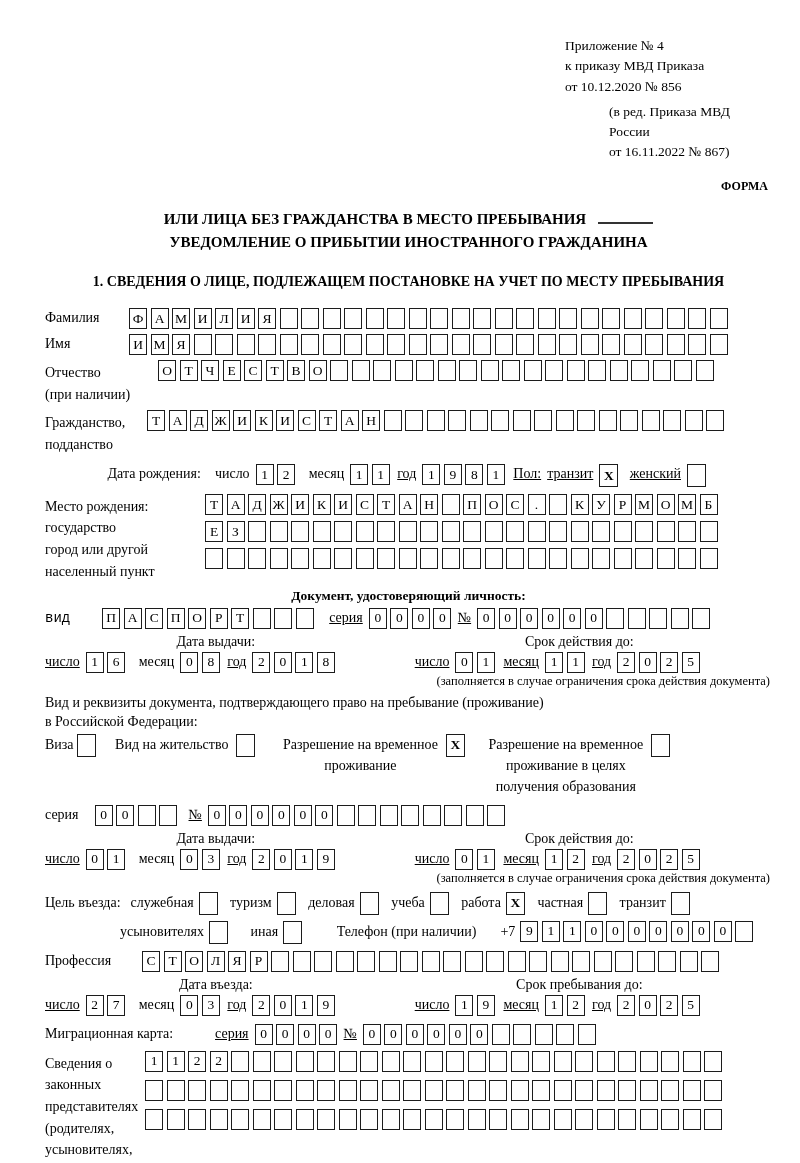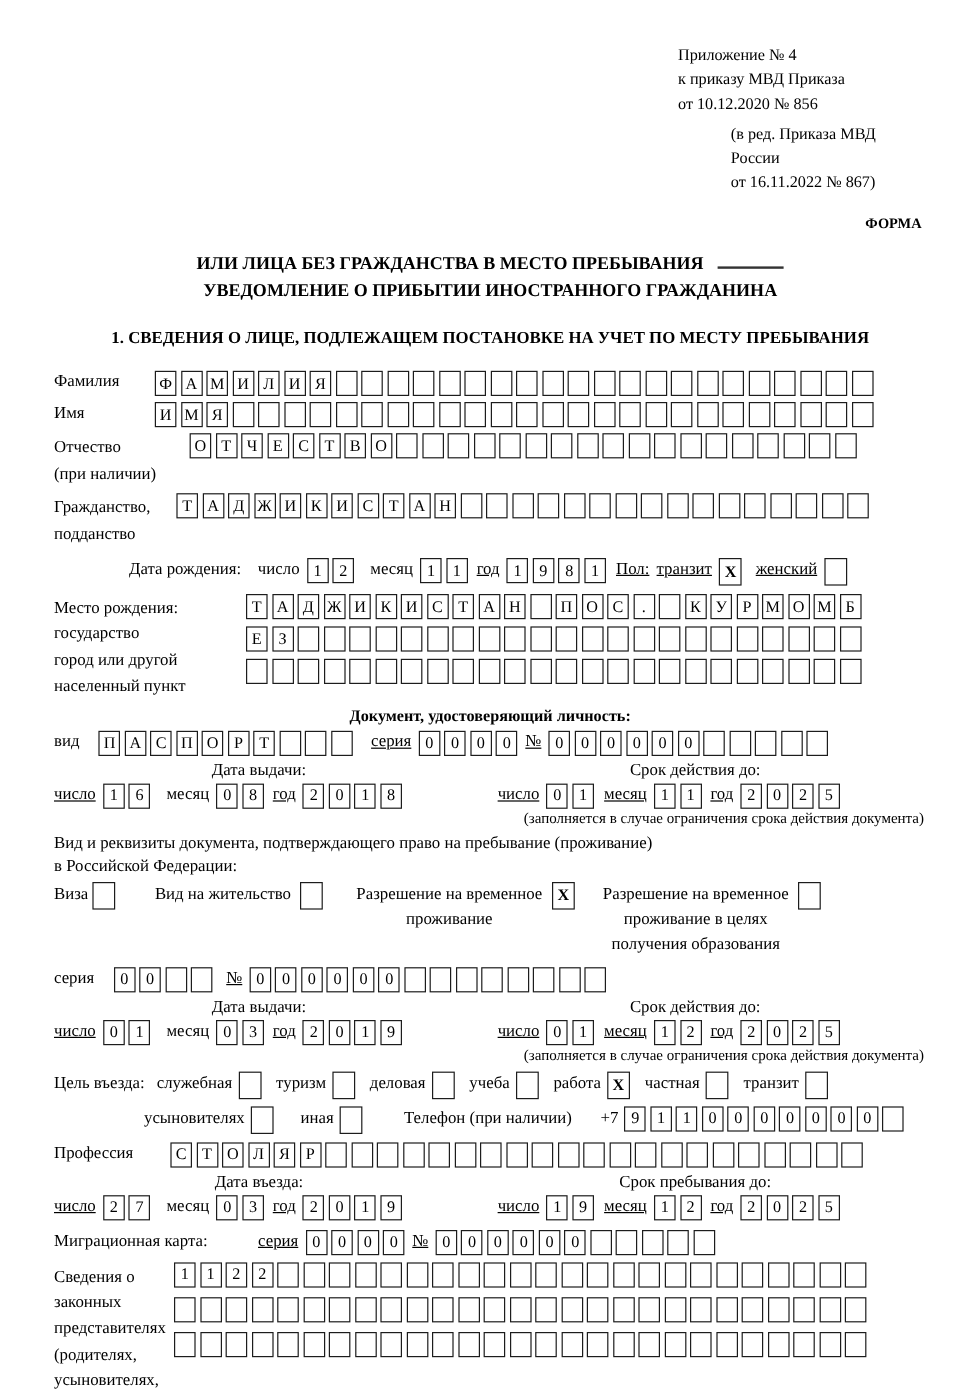--- a/index.html
+++ b/index.html
@@ -327,21 +327,21 @@
           <span class="box"></span>
           <span class="box"></span>
           <span class="box"></span>
           <span class="box"></span>
         </div>
     </div>
   </div>
 
   <div class="doc-heading">Документ, удостоверяющий личность:</div>
   <div class="frow">
-    <div class="lbl" style="margin-right:16px;">вид</div>
+    <div class="lbl" style="margin-right:32px;font-family:Liberation Mono, monospace;">вид</div>
     <div class="boxes">
         <span class="box">П</span>
         <span class="box">А</span>
         <span class="box">С</span>
         <span class="box">П</span>
         <span class="box">О</span>
         <span class="box">Р</span>
         <span class="box">Т</span>
         <span class="box"></span>
         <span class="box"></span>
@@ -421,21 +421,21 @@
   <div class="para">Вид и реквизиты документа, подтверждающего право на пребывание (проживание)</div>
   <div class="para">в Российской Федерации:</div>
 
   <div class="opt-row">
     <div class="opt">
       <span class="txt" style="margin-right:3px;">Виза</span>
       <span class="boxes">
           <span class="box cbox"></span>
         </span>
     </div>
-    <div class="opt" style="margin-left:16px;">
+    <div class="opt" style="margin-left:2px;">
       <span class="txt">Вид на жительство</span>
       <span class="boxes">
           <span class="box cbox"></span>
         </span>
     </div>
     <div class="opt" style="margin-left:10px;">
       <span class="multi">
         <div>Разрешение на временное</div>
         <div>проживание</div>
       </span>

